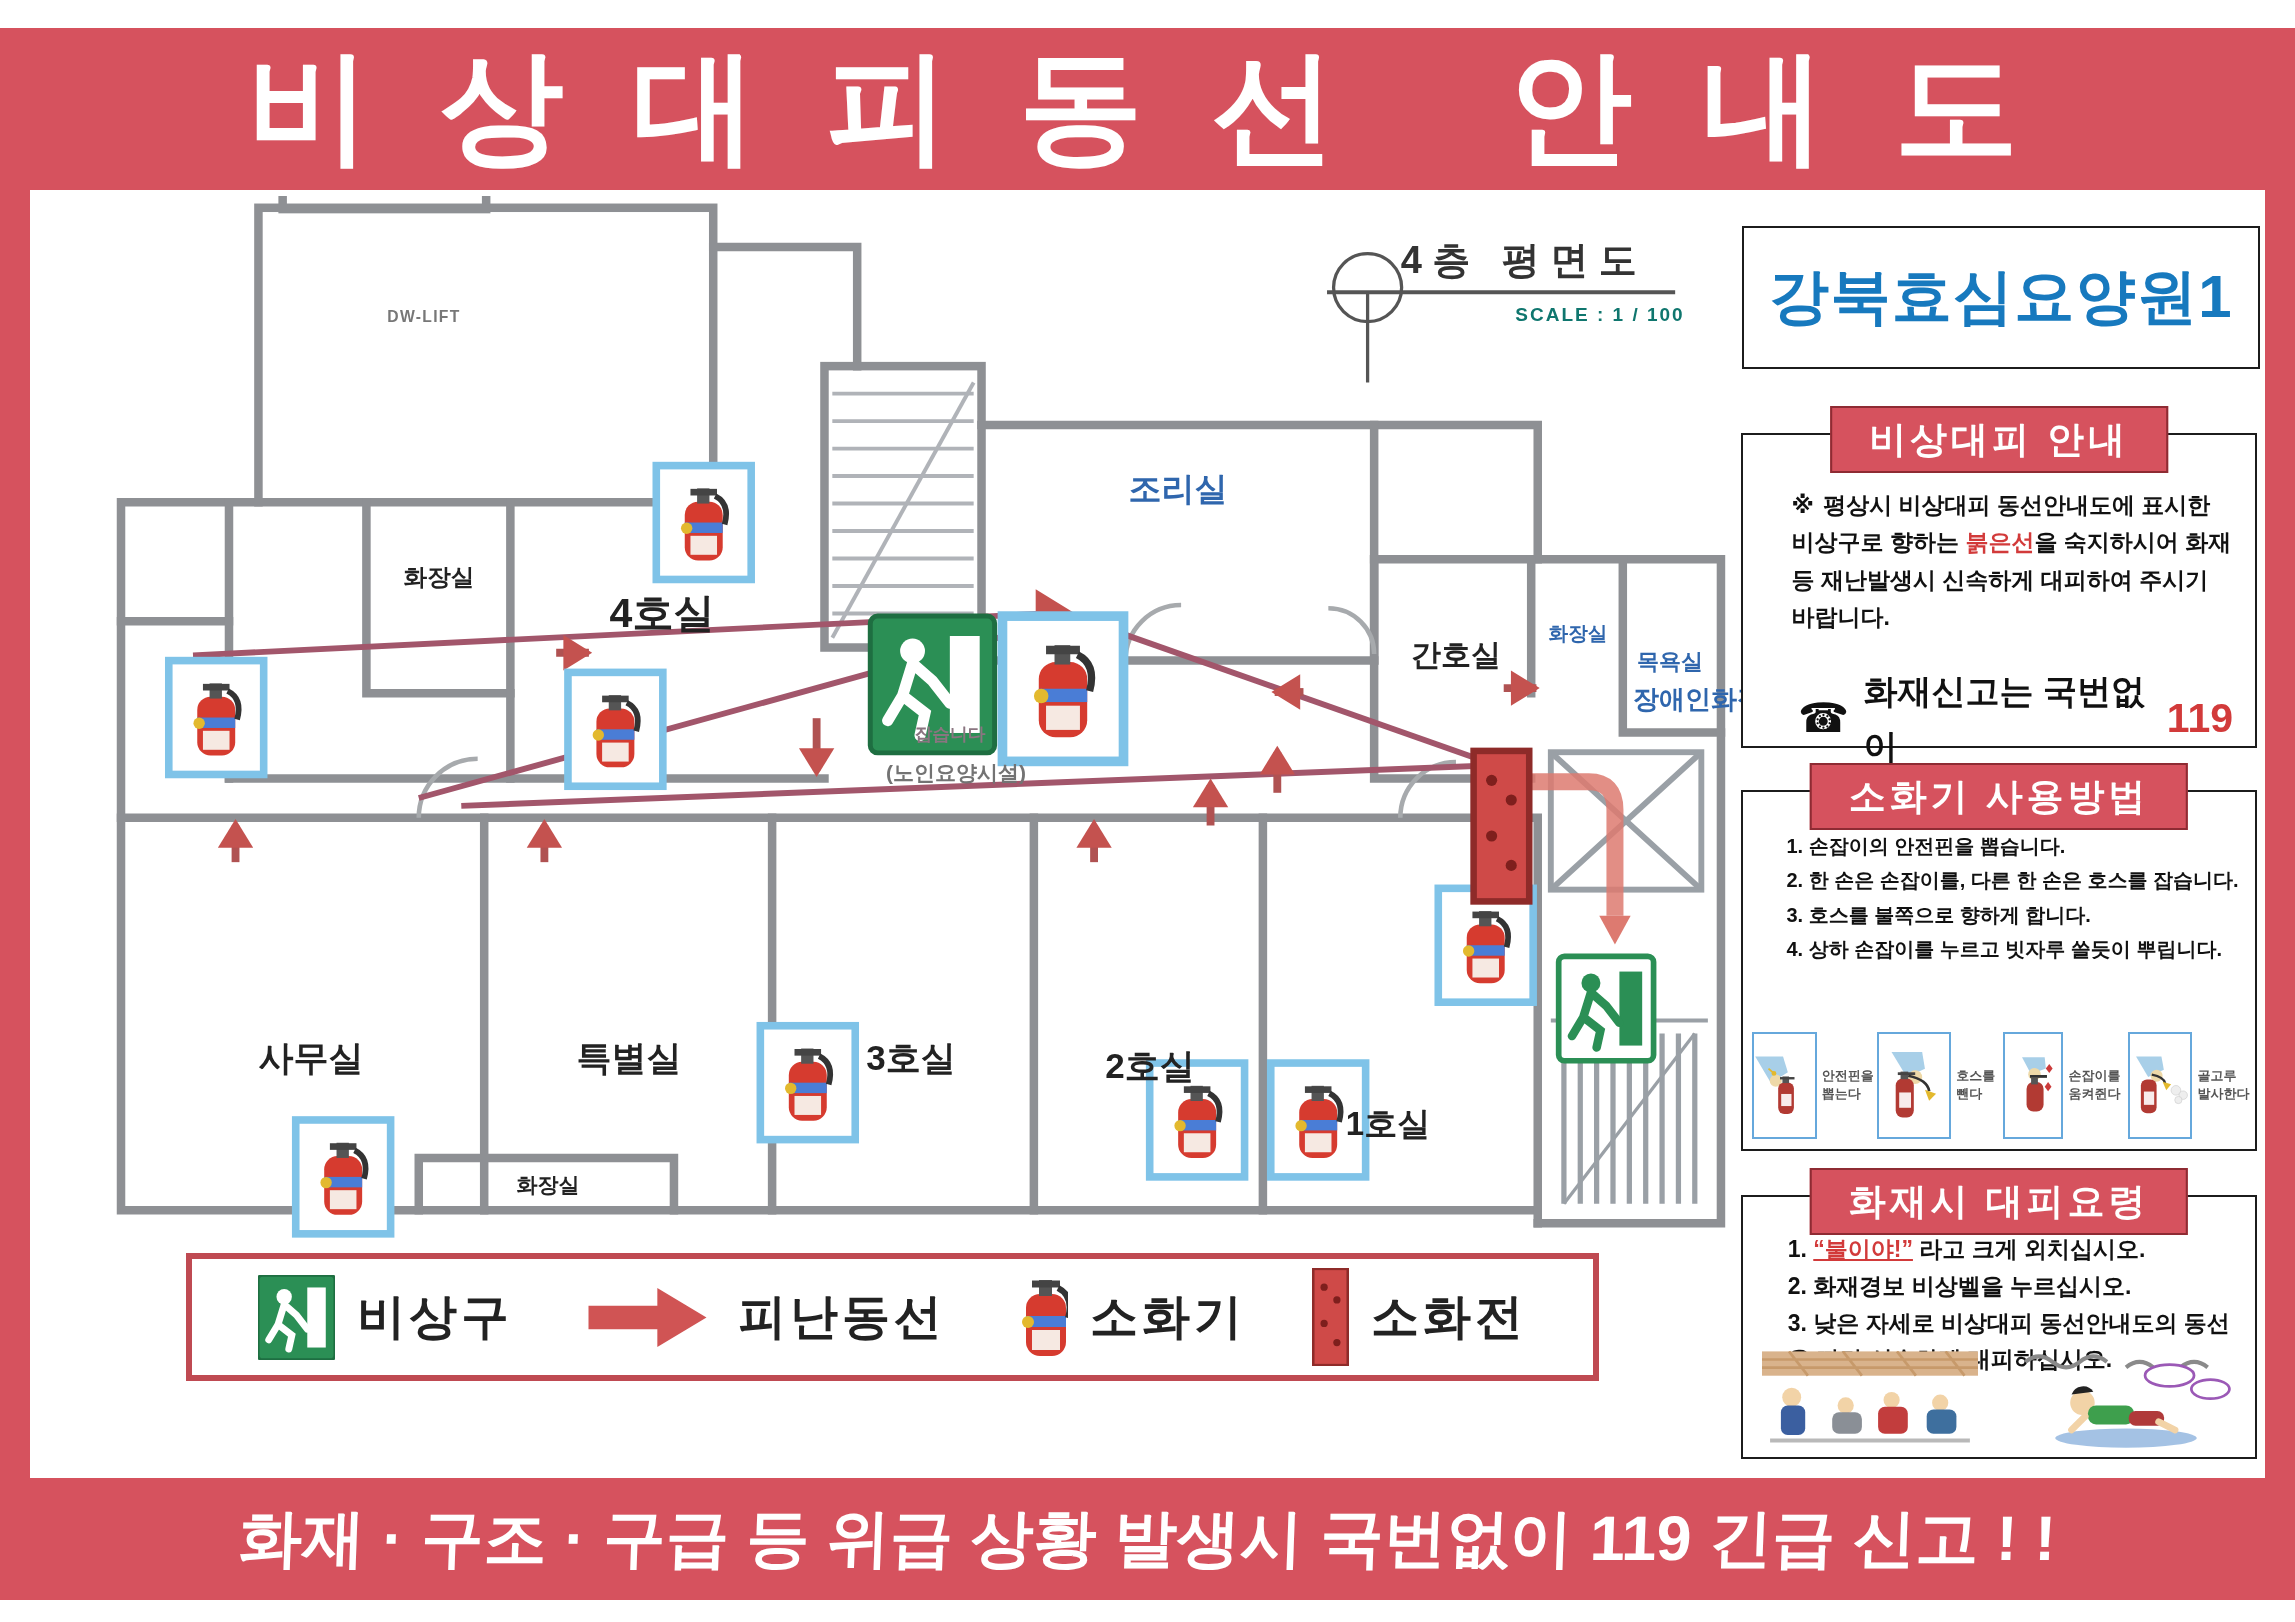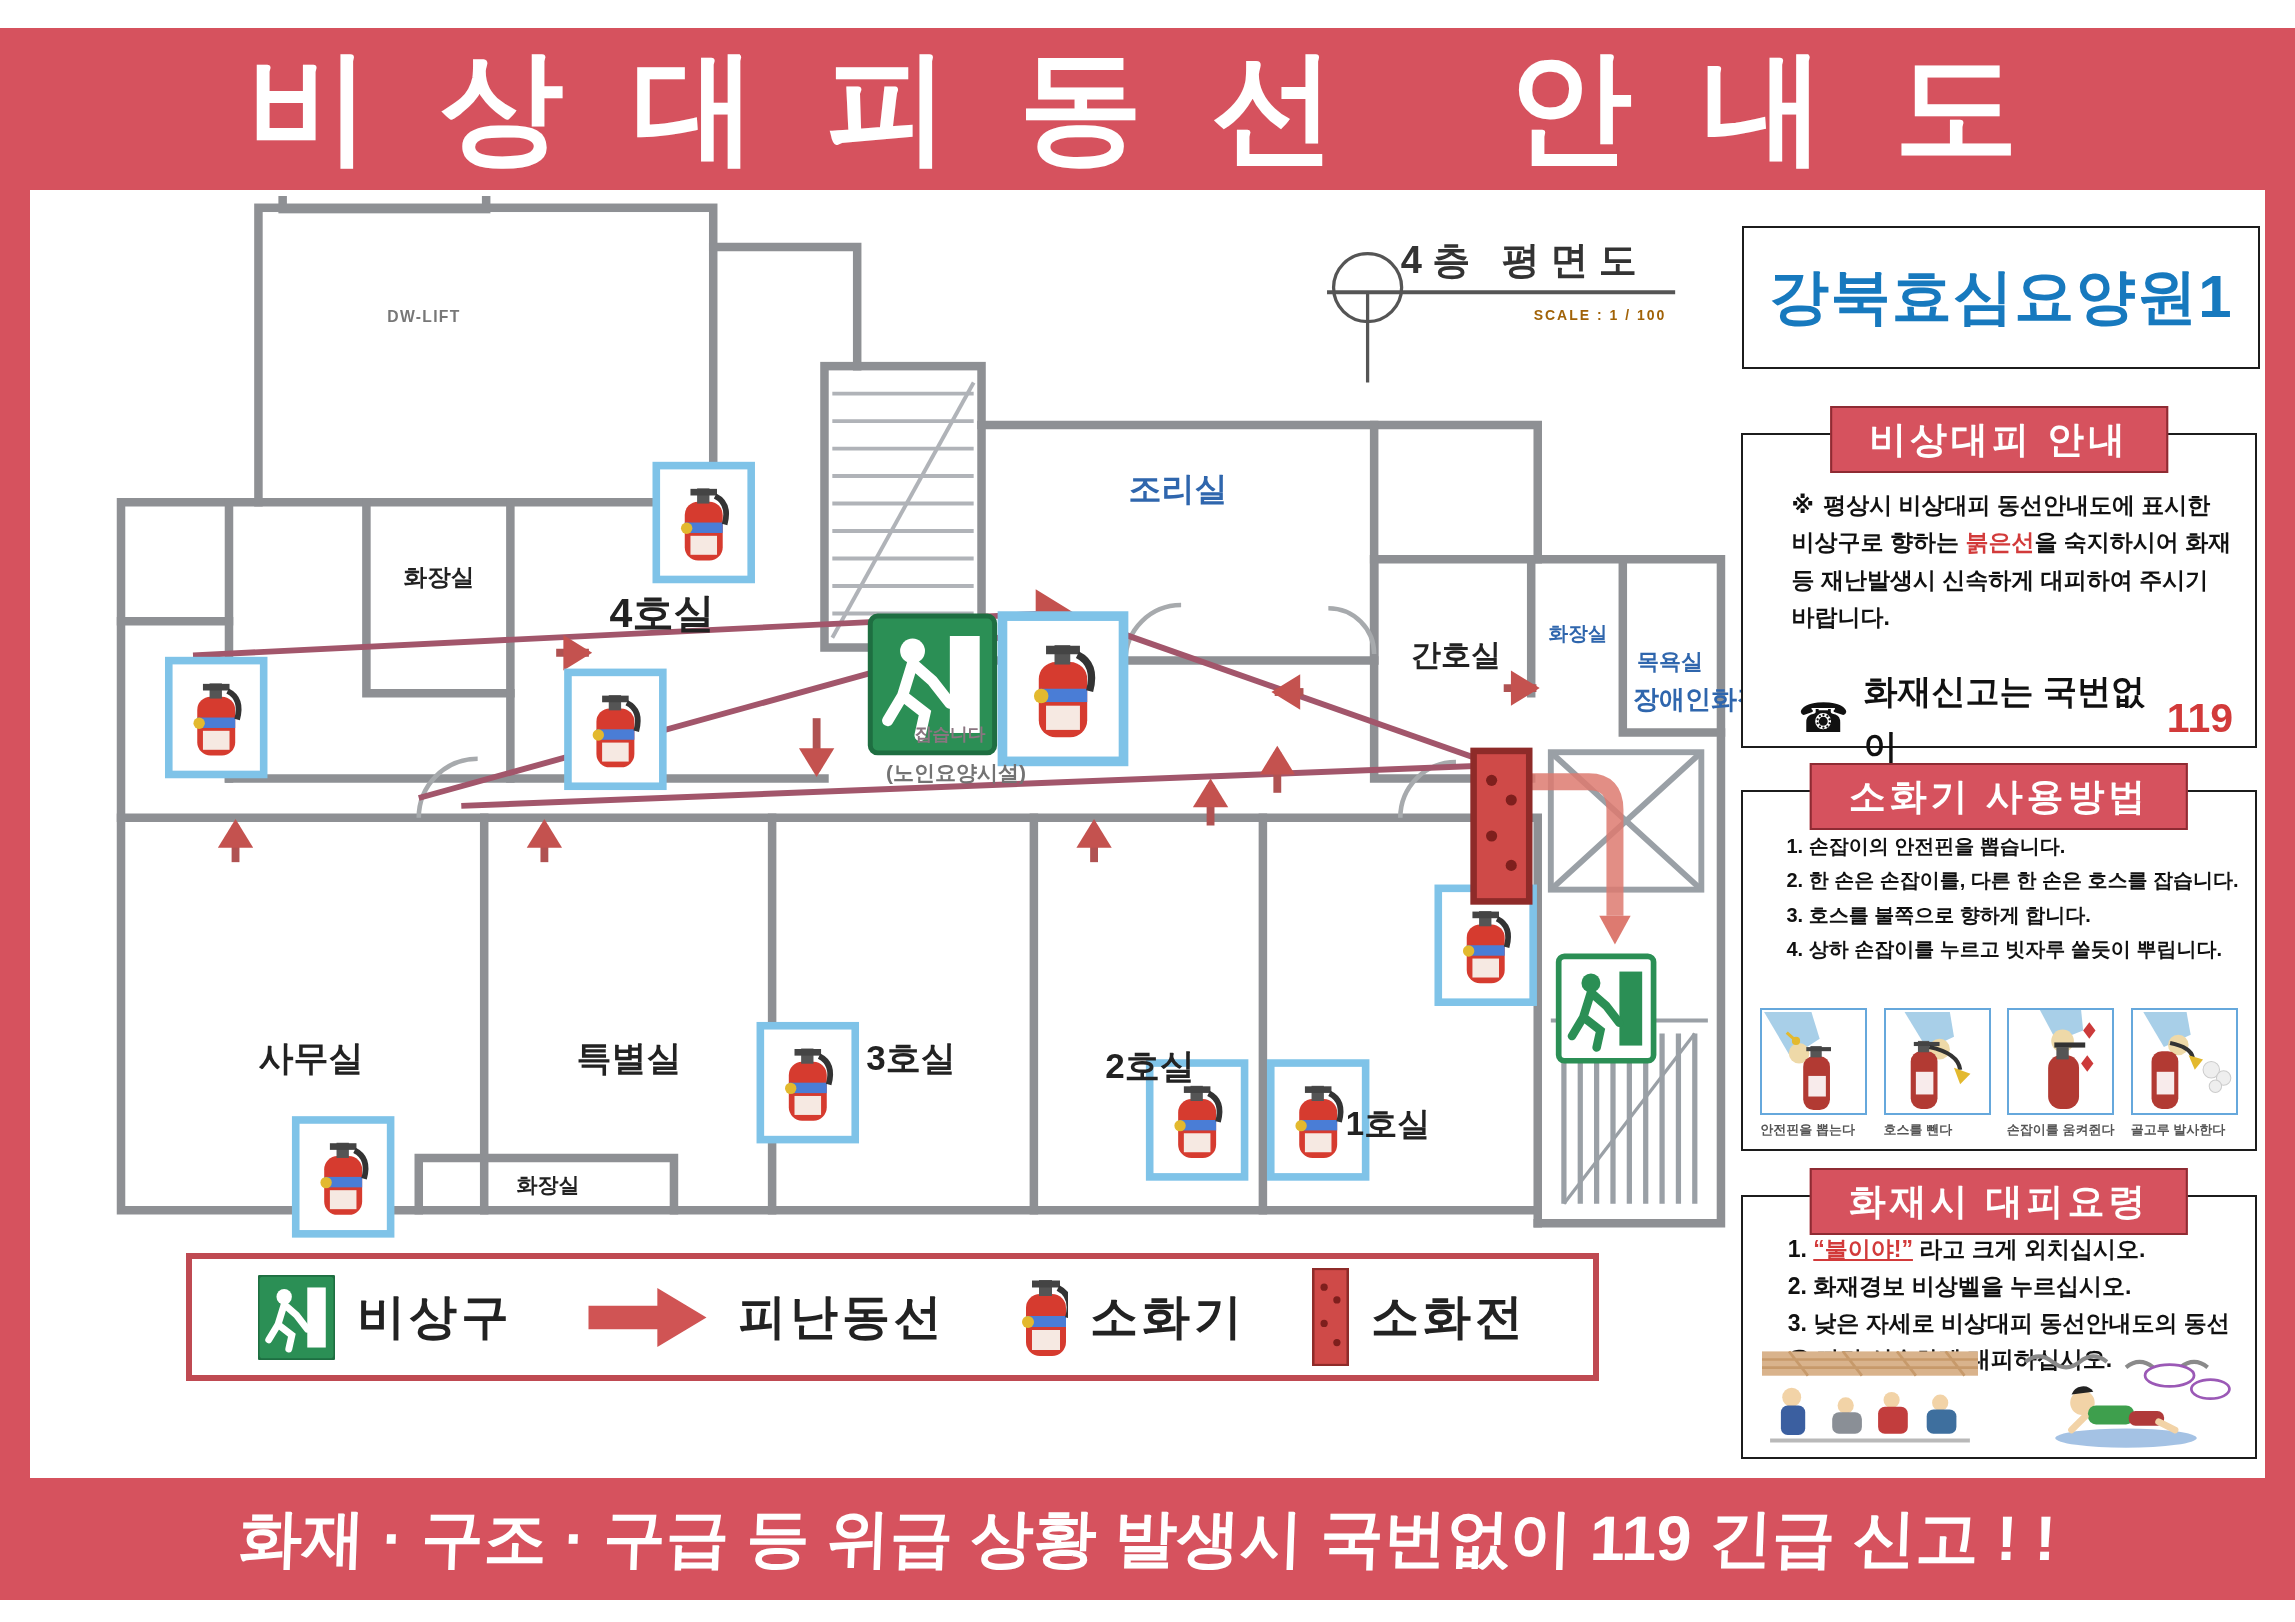--- a/index.html
+++ b/index.html
@@ -15,21 +15,21 @@
   .band-bottom{left:30px;top:1478px;width:2235px;height:122px;background:#d6525e;
                display:flex;align-items:center;justify-content:center;}
   .band-bottom .t{color:#fff;font-weight:bold;font-size:63px;white-space:nowrap;transform:skewX(-2deg);}
   
   .plan{left:39px;top:196px;width:1692px;height:1047px;}
   .plan svg{position:absolute;left:0;top:0;}
   .rlabel{position:absolute;transform:translate(-50%,-50%);white-space:nowrap;font-weight:bold;color:#222;}
   .blue{color:#2f66ad;}
   .plan-head{position:absolute;transform:translate(-50%,-50%);font-weight:bold;color:#333;
              font-size:38px;letter-spacing:10.5px;white-space:nowrap;}
-  .plan-scale{position:absolute;transform:translate(-50%,-50%);font-size:14px;color:#a16207;
+  .plan-scale{position:absolute;transform:translate(-50%,-50%);font-size:19px;color:#0f766e;
               font-weight:bold;letter-spacing:2px;white-space:nowrap;text-align:right;}
   
   .legend{left:186px;top:1253px;width:1413px;height:128px;background:#fff;border:6.5px solid #bf4a52;
           display:flex;align-items:center;justify-content:space-around;padding:9px 33px;box-sizing:border-box;}
   .leg-item{display:flex;align-items:center;gap:22px;}
   .leg-label{font-size:48px;font-weight:bold;color:#222;letter-spacing:3.9px;}
   
   .facility{left:1742px;top:226px;width:514px;height:139px;background:#fff;border:2.6px solid #1c1c1c;
             display:flex;align-items:center;justify-content:center;}
   .facility .t{color:#1779be;font-size:60px;font-weight:bold;letter-spacing:1.3px;white-space:nowrap;}
@@ -40,21 +40,21 @@
   .box1{left:1741px;top:433px;width:516px;height:315px;}
   .box1 .body{padding:52px 22px 0 19.6px;font-size:23px;font-weight:bold;line-height:1.62;color:#111;}
   .box1 .mark{float:left;margin-right:9.2px;}
   .hl-red{color:#d23a3a;}
   .phone-line{margin-top:27.5px;padding-left:6.5px;font-size:34px;font-weight:bold;display:flex;align-items:center;gap:14.4px;}
   .phone-ico{font-size:41px;}
   .phone-num{color:#d23a3a;font-size:41px;}
   .box2{left:1741px;top:790px;width:516px;height:361px;}
   .box2 .steps{padding:37px 14.4px 0 14.4px;font-size:20px;font-weight:bold;line-height:1.72;color:#111;}
   .imgrow{position:absolute;left:0;bottom:10.5px;width:100%;display:flex;justify-content:space-around;padding:0 9.2px;box-sizing:border-box;}
-  .usecell{display:flex;flex-direction:column;align-items:flex-start;gap:5.2px;}
+  .usecell{display:flex;align-items:center;gap:5.2px;}
   .usebox{width:103px;height:103px;border:2.6px solid #66a8dc;background:#fff;}
   .usecap{font-size:13px;color:#555;font-weight:bold;}
   .box3{left:1741px;top:1195px;width:516px;height:264px;}
   .box3 .steps{padding:34px 14.4px 0 15.7px;font-size:23px;font-weight:bold;line-height:1.6;color:#111;}
   .fire-red{color:#d23a3a;text-decoration:underline;}
   .cartoons{position:absolute;left:0;bottom:7.9px;width:100%;display:flex;justify-content:space-around;align-items:flex-end;}
 </style>
 </head>
 <body>
 

